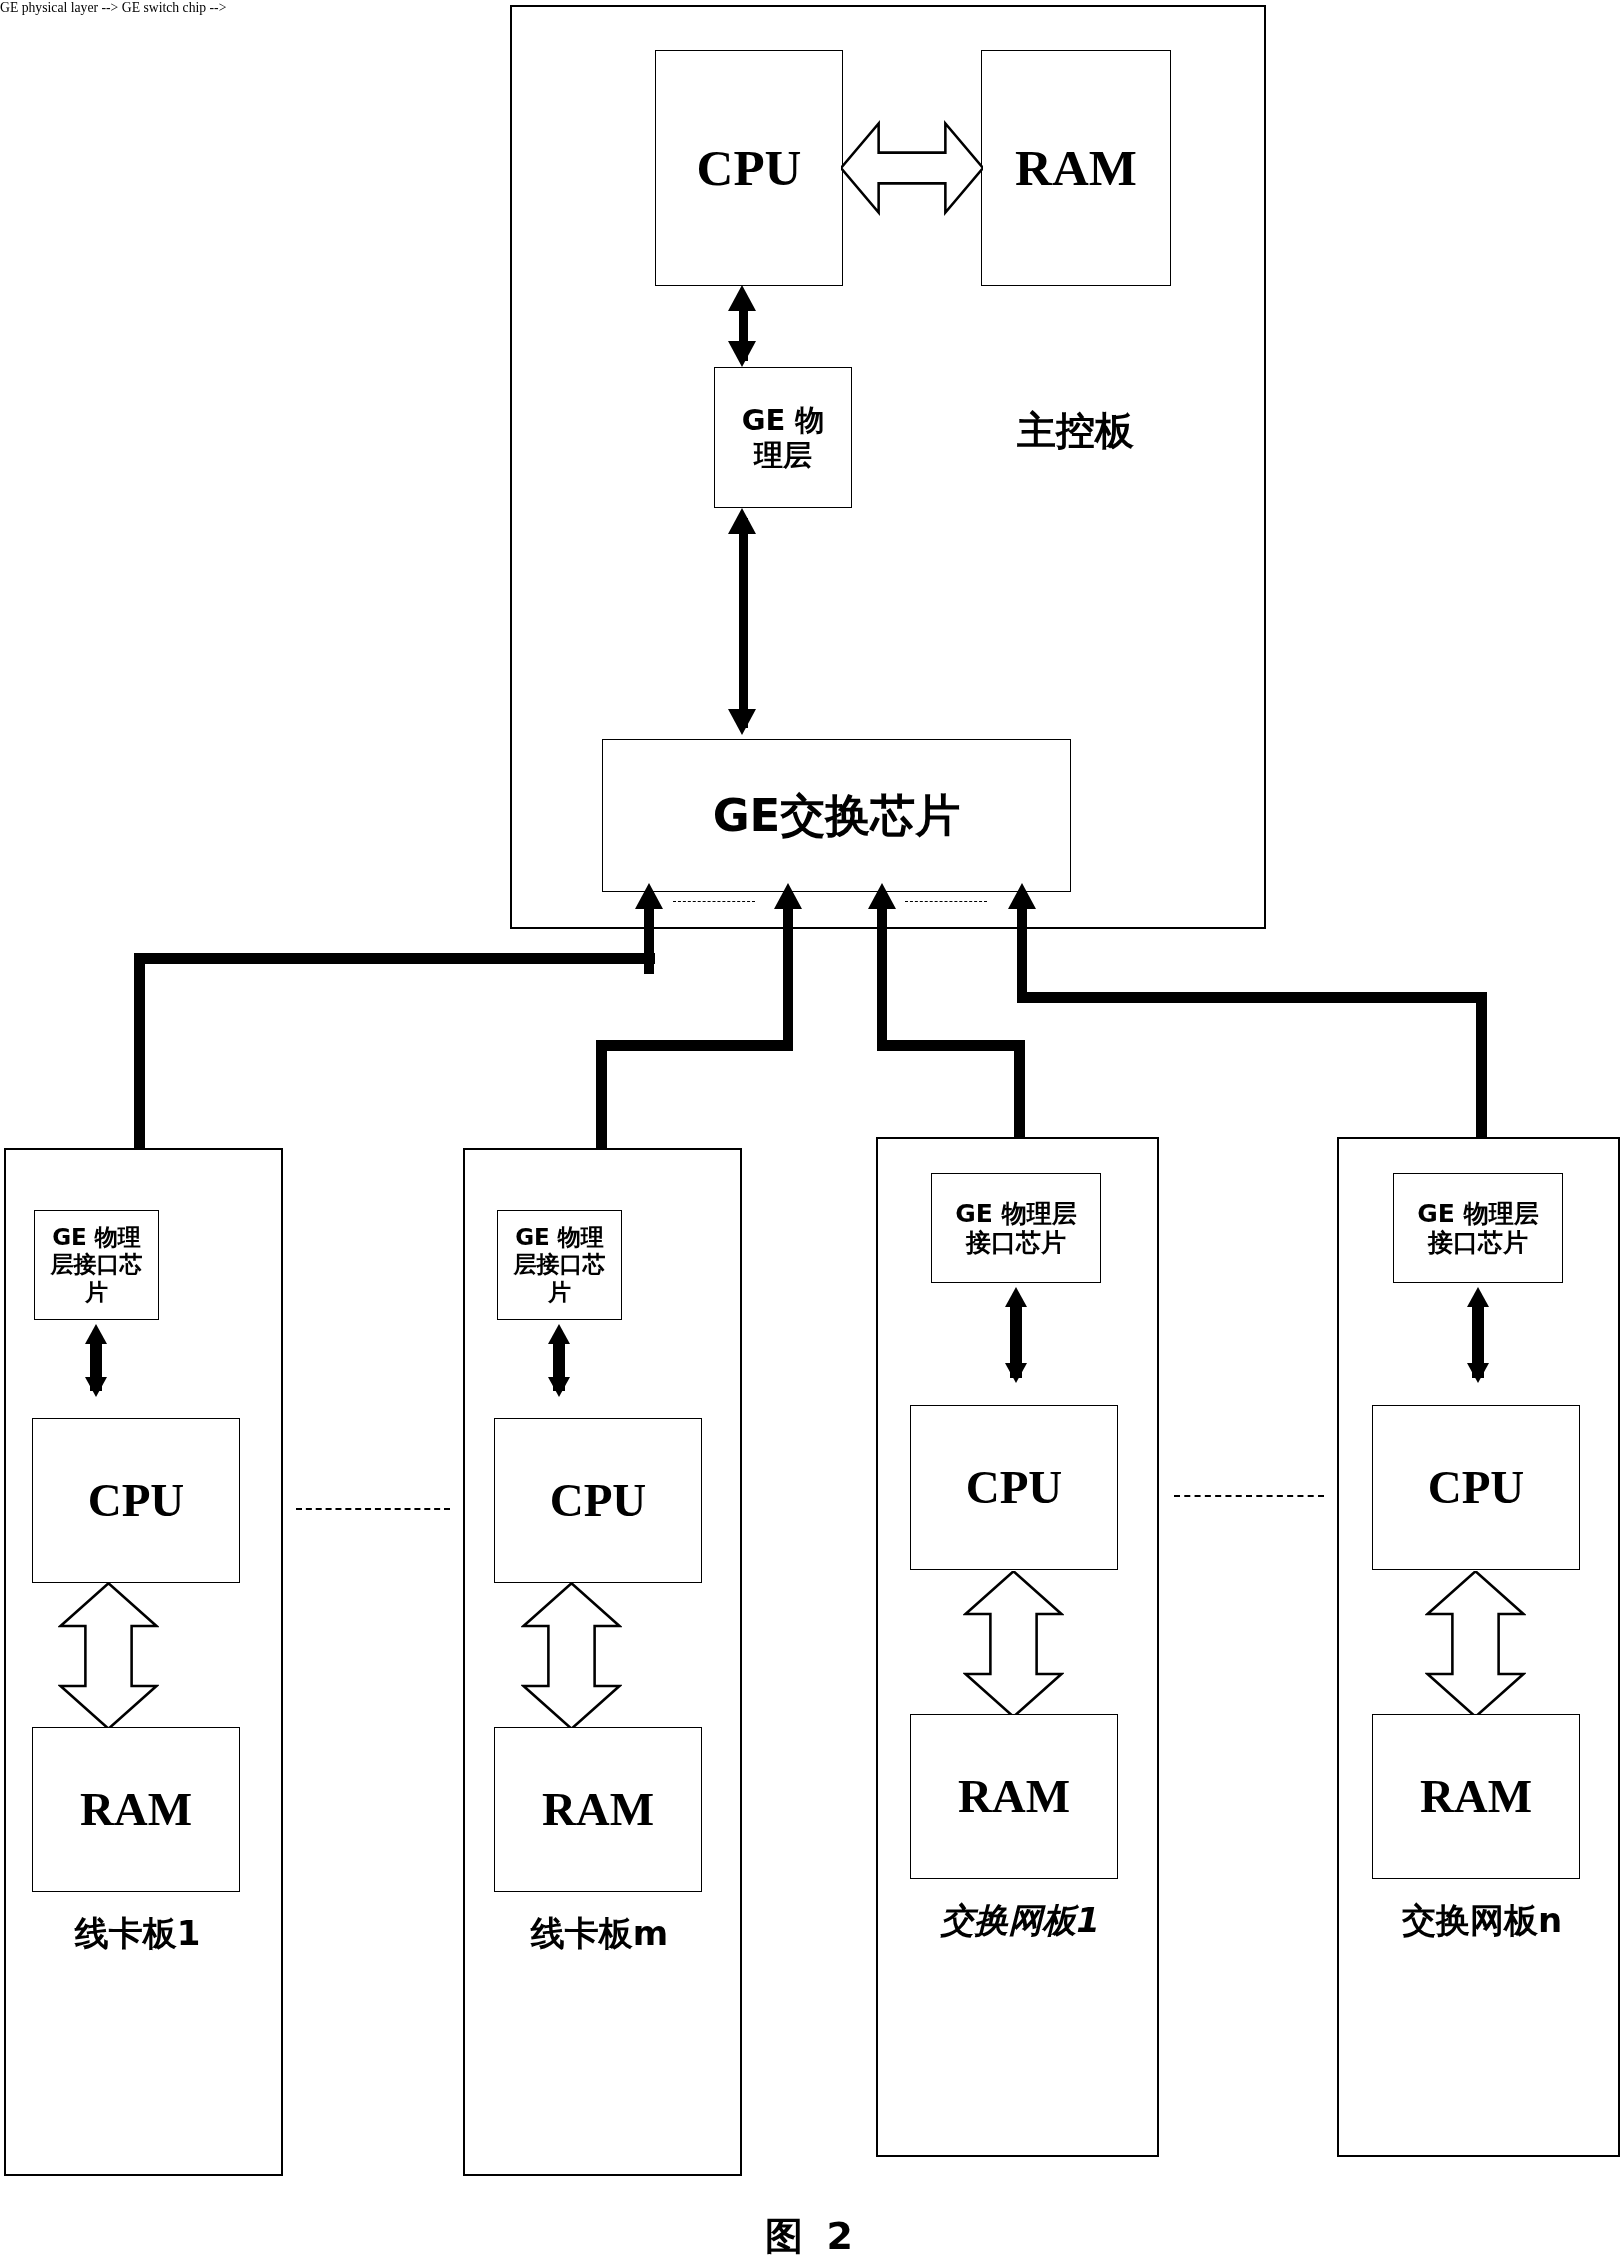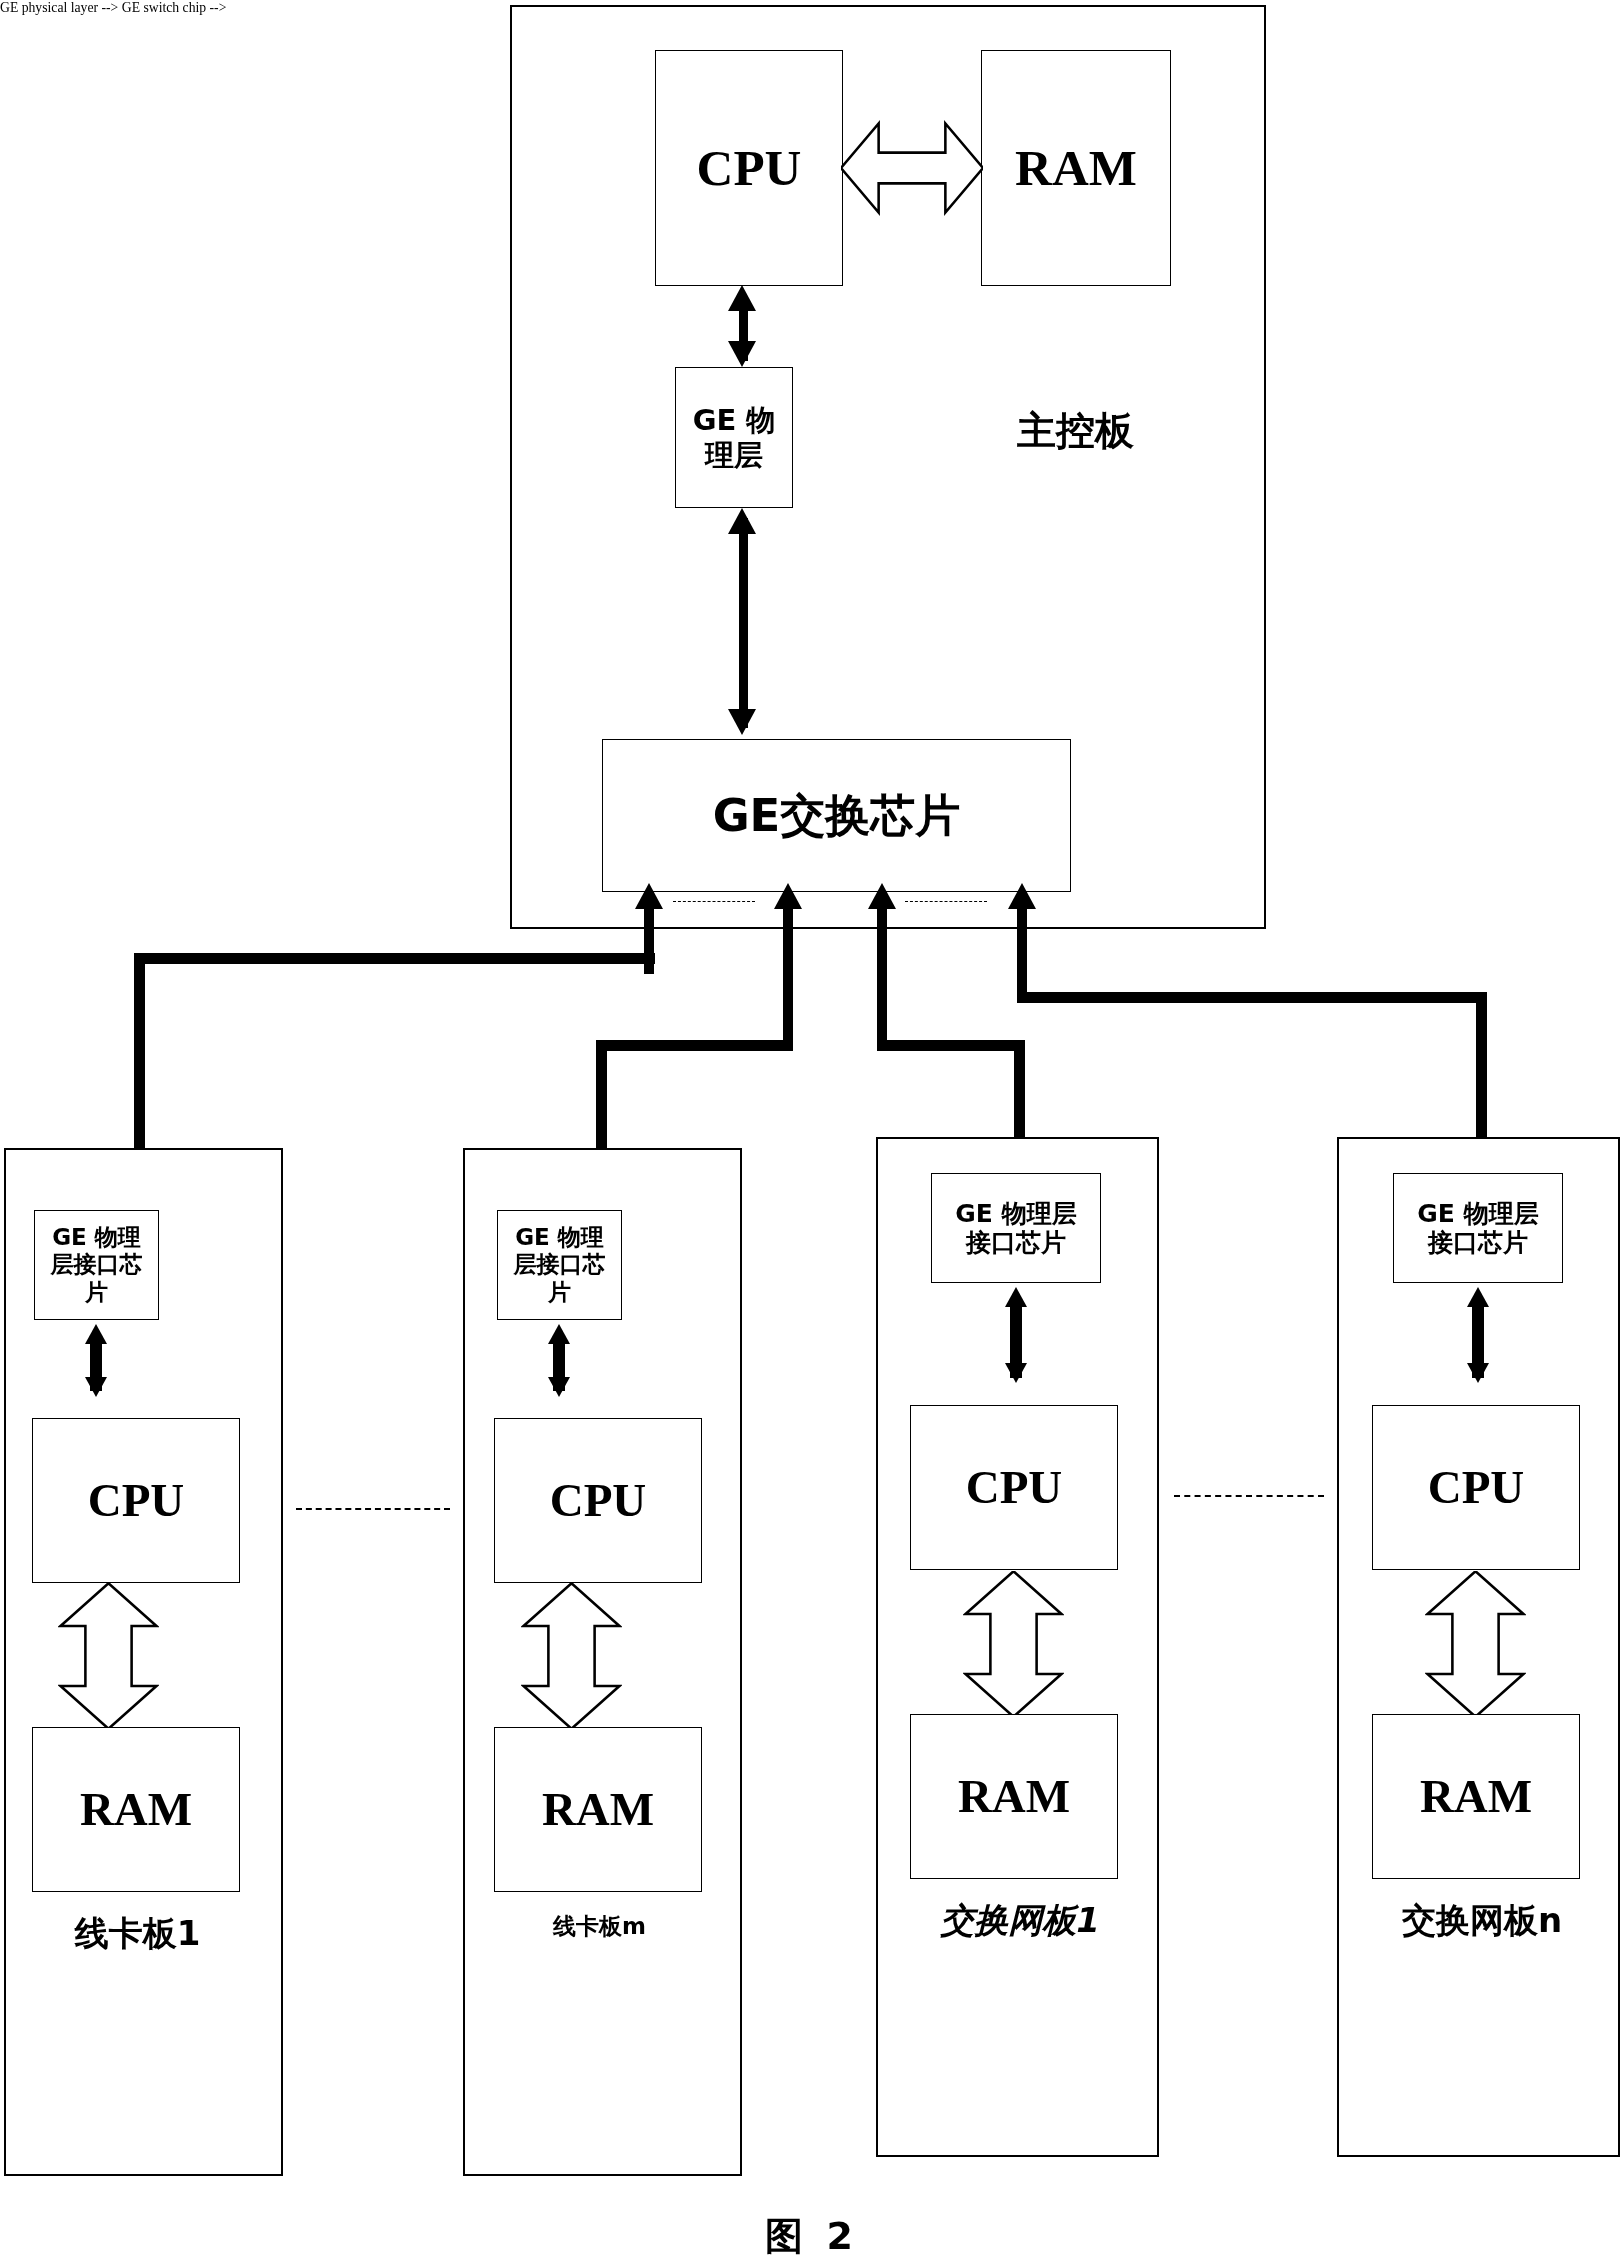--- a/index.html
+++ b/index.html
@@ -119,21 +119,21 @@
       <polygon points="0,70 44,18 44,52 122,52 122,18 166,70 122,122 122,88 44,88 44,122" fill="#ffffff" stroke="#000000" stroke-width="3"></polygon>
     </svg>
   </div>
 
     GE physical layer --&gt;
   <div class="wire" style="left:739px; top:296px; width:8.6px; height:65px;"></div>
   <div class="ah up" style="left:728px; top:285px;"></div>
   <div class="ah down" style="left:728px; top:341px;"></div>
 
   
-  <div class="box thin" style="left:675px; top:367px; width:118px; height:141px;">
+  <div class="box thin" style="left:714px; top:367px; width:138px; height:141px;">
     <span class="cn" style="font-size:29px; padding:0 13.7px; display:block;">GE 物理层</span>
   </div>
 
    GE switch chip --&gt;
   <div class="wire" style="left:739px; top:518px; width:8.6px; height:210px;"></div>
   <div class="ah up" style="left:728px; top:508px;"></div>
   <div class="ah down" style="left:728px; top:709px;"></div>
 
   
   <div class="box thin" style="left:602px; top:739px; width:469px; height:153px;">
@@ -234,21 +234,21 @@
   <div class="hollow-v" style="left:521px; top:1583px;">
     <svg width="101" height="146" viewBox="0 0 118 170">
       <polygon points="59,0 115,50 86,50 86,120 115,120 59,170 3,120 32,120 32,50 3,50" fill="#ffffff" stroke="#000000" stroke-width="3"></polygon>
     </svg>
   </div>
 
   <div class="box thin" style="left:494px; top:1727px; width:208px; height:165px;">
     <span class="lat" style="font-size:47px;">RAM</span>
   </div>
 
-  <div class="label cn" style="left:488px; top:1911px; width:223px; font-size:23px;">线卡板m</div>
+  <div class="label cn" style="left:488px; top:1911px; width:223px; font-size:34px;">线卡板m</div>
 
   
   
   
   <div class="box outer" style="left:876px; top:1137px; width:283px; height:1020px;"></div>
 
   <div class="box thin" style="left:931px; top:1173px; width:170px; height:110px;">
     <span class="cn" style="font-size:25px; padding:0 15.4px; display:block;">GE 物理层接口芯片</span>
   </div>
 

